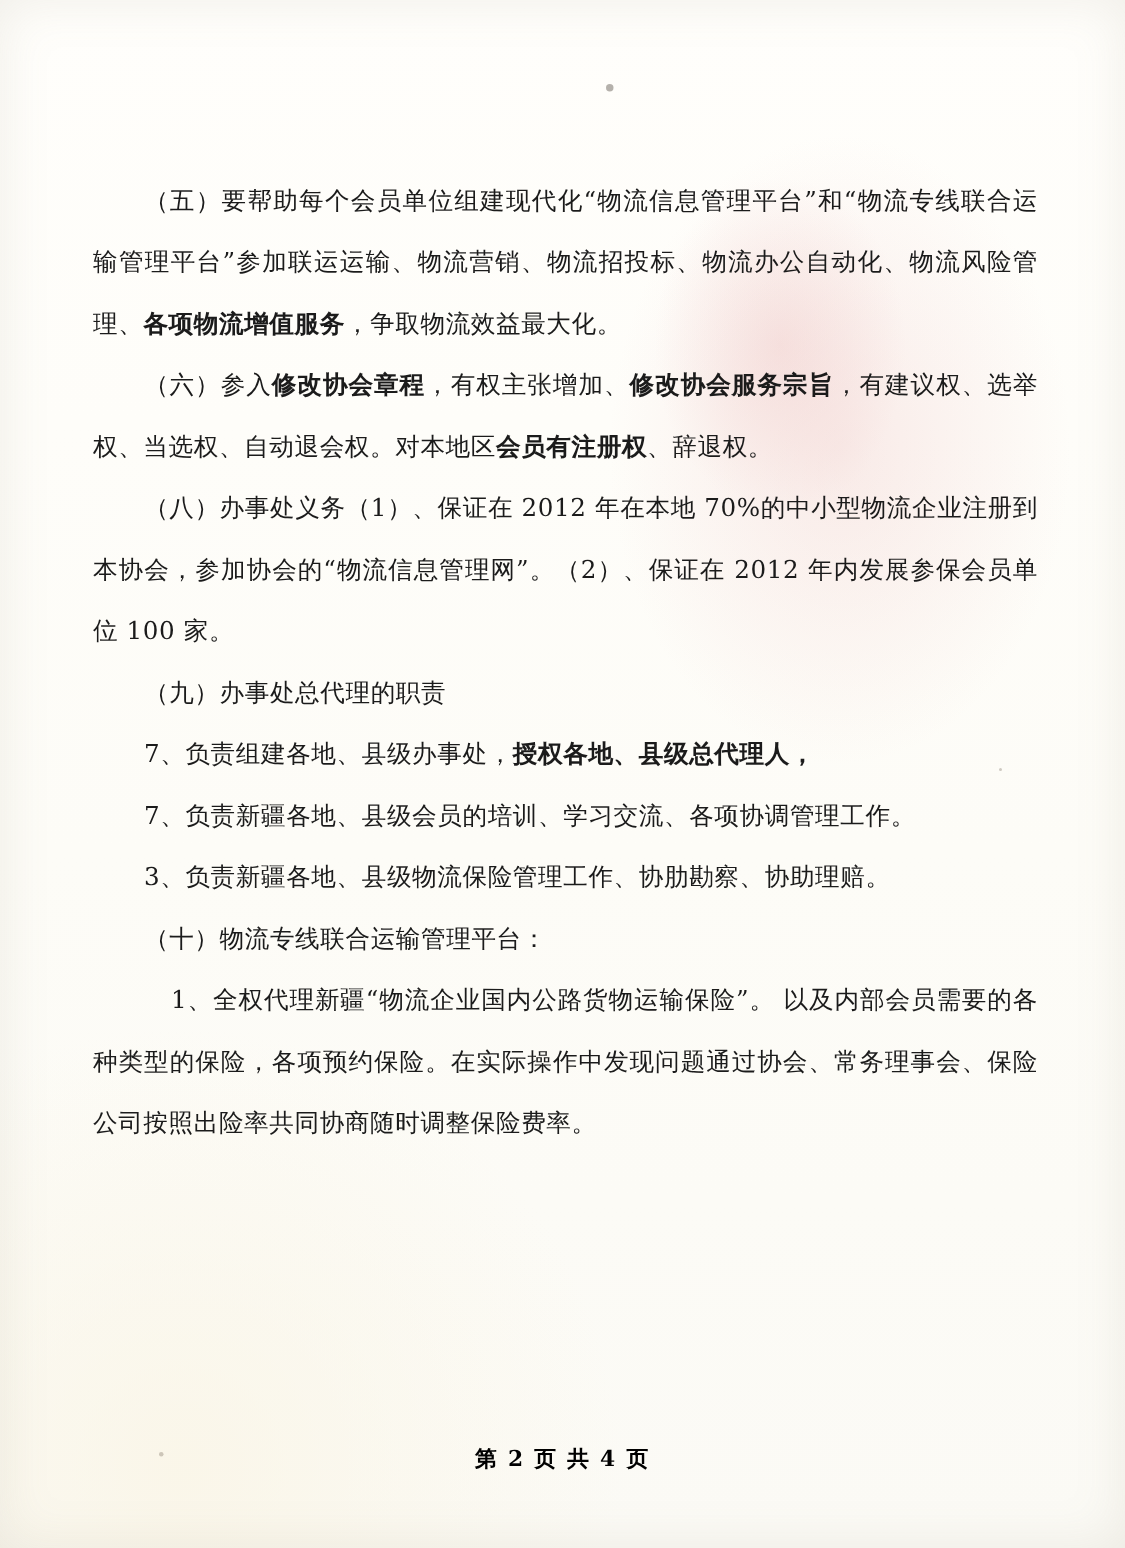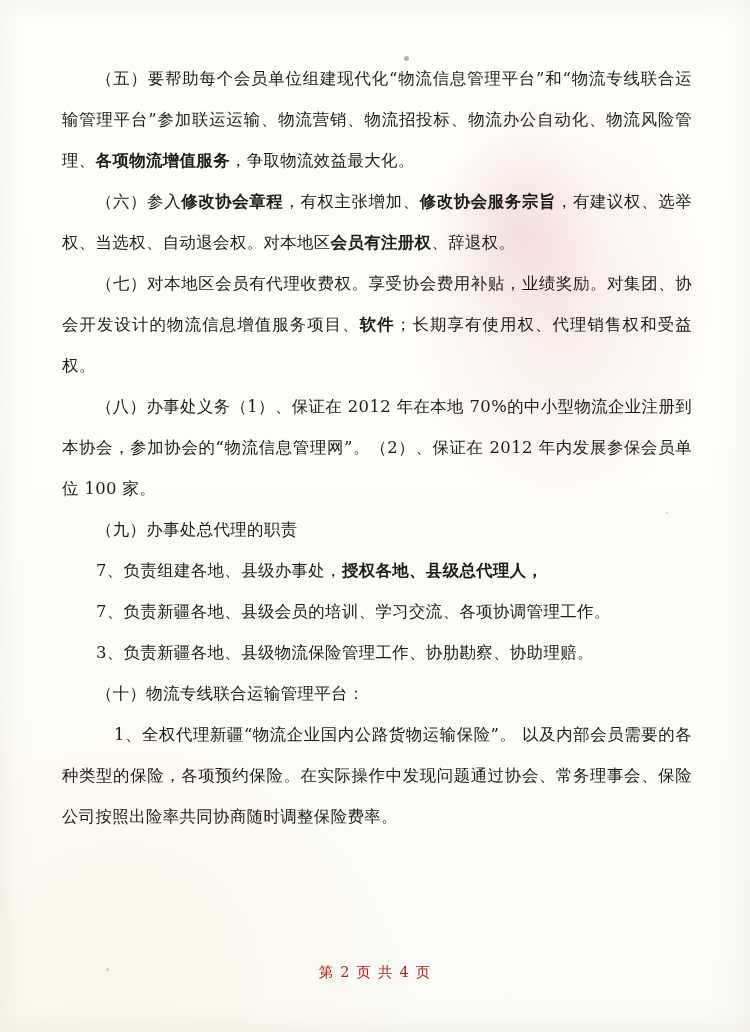--- a/index.html
+++ b/index.html
@@ -34,22 +34,23 @@
   }
   .speck {
     position: absolute;
     background: rgba(120,110,95,0.35);
     border-radius: 50%;
     z-index: 2;
   }
   .content {
     position: relative;
     z-index: 1;
-    padding: 58px 58px 0 62px;
+    padding: 85px 58px 0 62px;
     box-sizing: border-box;
+    margin-top: 28px;
   }
   .para {
     font-size: 16.4px;
     line-height: 41px;
     color: #1b1b1b;
     letter-spacing: 0.4px;
     text-align: justify;
     margin: 0 0 0 0;
     text-justify: inter-ideograph;
   }
@@ -57,42 +58,42 @@
   .indent2 { text-indent: 52px; }
   .b { font-weight: bold; }
   .footer {
     position: absolute;
     left: 0;
     right: 0;
     bottom: 50px;
     text-align: center;
     font-size: 14.5px;
     letter-spacing: 1.2px;
-    color: #b91c1c;
+    color: #000000;
     z-index: 1;
     font-family: "DejaVu Serif", serif;
+    font-weight: bold;
   }
   .mark-dot {
     position: absolute;
     width: 5px; height: 5px;
     background: rgba(90,85,75,0.45);
     border-radius: 50%;
     z-index: 2;
   }
 </style>
 </head>
 <body>
 
 <div class="paper"></div>
 
 <div class="content">
   <div id="paragraphs">
       <div class="para indent1"><span>（五）要帮助每个会员单位组建现代化“物流信息管理平台”和“物流专线联合运输管理平台”参加联运运输、物流营销、物流招投标、物流办公自动化、物流风险管理、</span><span class="b">各项物流增值服务</span><span>，争取物流效益最大化。</span></div>
       <div class="para indent1"><span>（六）参入</span><span class="b">修改协会章程</span><span>，有权主张增加、</span><span class="b">修改协会服务宗旨</span><span>，有建议权、选举权、当选权、自动退会权。对本地区</span><span class="b">会员有注册权</span><span>、辞退权。</span></div>
-      <div class="para indent1"><span>（七）对本地区会员有代理收费权。享受协会费用补贴，业绩奖励。对集团、协会开发设计的物流信息增值服务项目、</span><span class="b">软件</span><span>；长期享有使用权、代理销售权和受益权。</span></div>
       <div class="para indent1"><span>（八）办事处义务（1）、保证在 2012 年在本地 70%的中小型物流企业注册到本协会，参加协会的“物流信息管理网”。（2）、保证在 2012 年内发展参保会员单位 100 家。</span></div>
       <div class="para indent1"><span>（九）办事处总代理的职责</span></div>
       <div class="para indent1"><span>7、负责组建各地、县级办事处，</span><span class="b">授权各地、县级总代理人，</span></div>
       <div class="para indent1"><span>7、负责新疆各地、县级会员的培训、学习交流、各项协调管理工作。</span></div>
       <div class="para indent1"><span>3、负责新疆各地、县级物流保险管理工作、协肋勘察、协助理赔。</span></div>
       <div class="para indent1"><span>（十）物流专线联合运输管理平台：</span></div>
       <div class="para indent2"><span>1、全权代理新疆“物流企业国内公路货物运输保险”。 以及内部会员需要的各种类型的保险，各项预约保险。在实际操作中发现问题通过协会、常务理事会、保险公司按照出险率共同协商随时调整保险费率。</span></div>
     </div>
 </div>
 

